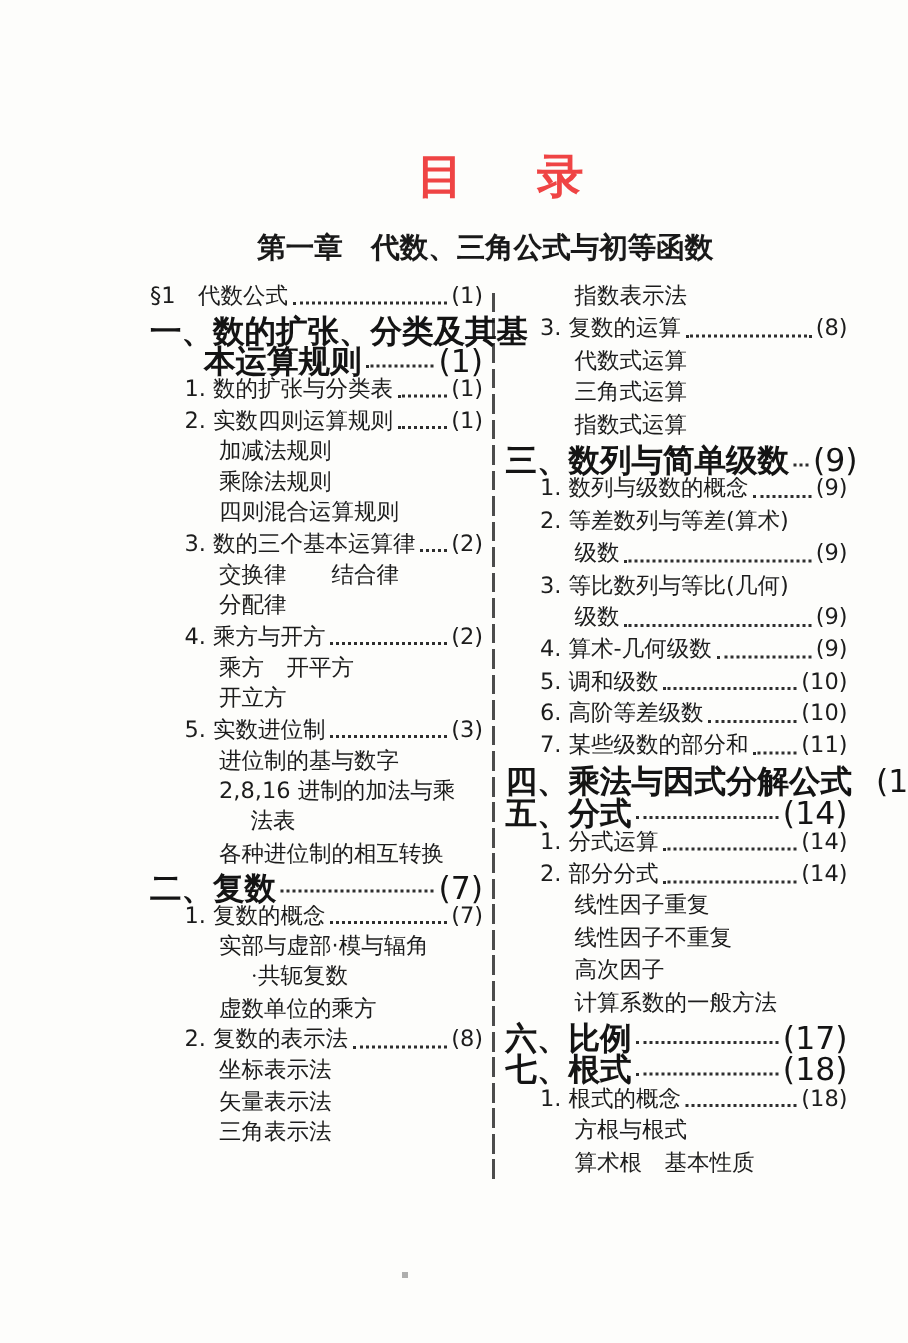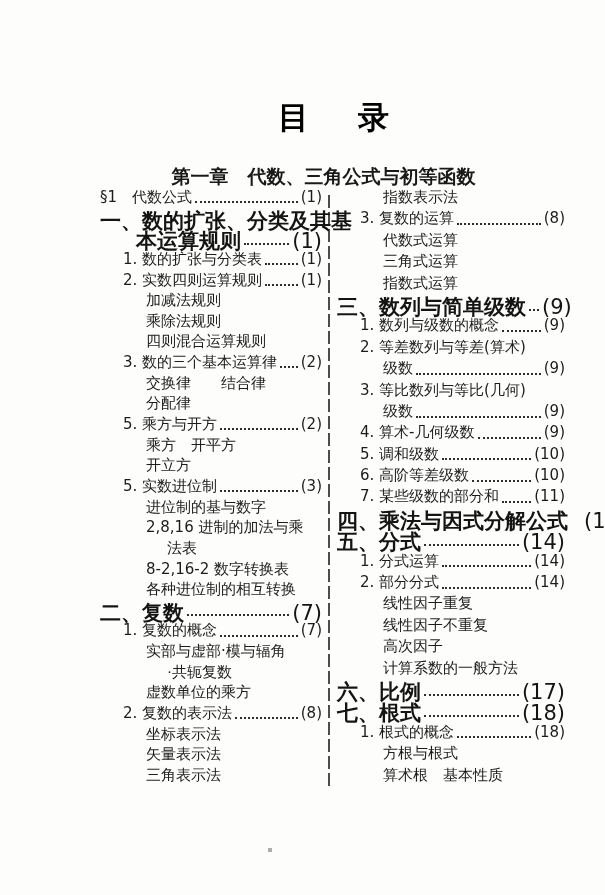--- a/index.html
+++ b/index.html
@@ -9,24 +9,24 @@
     font-family:"DejaVu Sans","Liberation Sans",sans-serif;
     color:#1c1c1c;
     position:relative;
     overflow:hidden;
   }
   .page{position:absolute;inset:0;}
   .title{
     position:absolute;left:278px;top:97px;
     font-size:31px;font-weight:bold;
     letter-spacing:9px;white-space:nowrap;
-    color:#000000;
+    color:#ef4444;
   }
   .chapter{
-    position:absolute;left:0;top:164px;width:605px;
+    position:absolute;left:0;top:152px;width:605px;
     text-align:center;padding-left:42px;box-sizing:border-box;
     font-size:19px;font-weight:bold;white-space:nowrap;
     color:#191919;
   }
   .col{
     position:absolute;top:190px;
     font-size:15px;line-height:1;
   }
   .col-left{left:100px;width:222px;}
   .col-right{left:337px;width:228px;}
@@ -109,21 +109,21 @@
         <span class="lead"></span>
         <span class="pg">(2)</span>
       </div>
       <div class="row ind3">
         <span class="t">交换律　　结合律</span>
       </div>
       <div class="row ind3">
         <span class="t">分配律</span>
       </div>
       <div class="row ind2">
-        <span class="t">5. 乘方与开方</span>
+        <span class="t">4. 乘方与开方</span>
         <span class="lead"></span>
         <span class="pg">(2)</span>
       </div>
       <div class="row ind3">
         <span class="t">乘方　开平方</span>
       </div>
       <div class="row ind3">
         <span class="t">开立方</span>
       </div>
       <div class="row ind2">
@@ -132,23 +132,20 @@
         <span class="pg">(3)</span>
       </div>
       <div class="row ind3">
         <span class="t">进位制的基与数字</span>
       </div>
       <div class="row ind3">
         <span class="t">2,8,16 进制的加法与乘</span>
       </div>
       <div class="row ind4">
         <span class="t">法表</span>
-      </div>
-      <div class="row ind3">
-        <span class="t">8-2,16-2 数字转换表</span>
       </div>
       <div class="row ind3">
         <span class="t">各种进位制的相互转换</span>
       </div>
       <div class="row ind0 bold">
         <span class="t">二、复数</span>
         <span class="lead"></span>
         <span class="pg">(7)</span>
       </div>
       <div class="row ind2">

